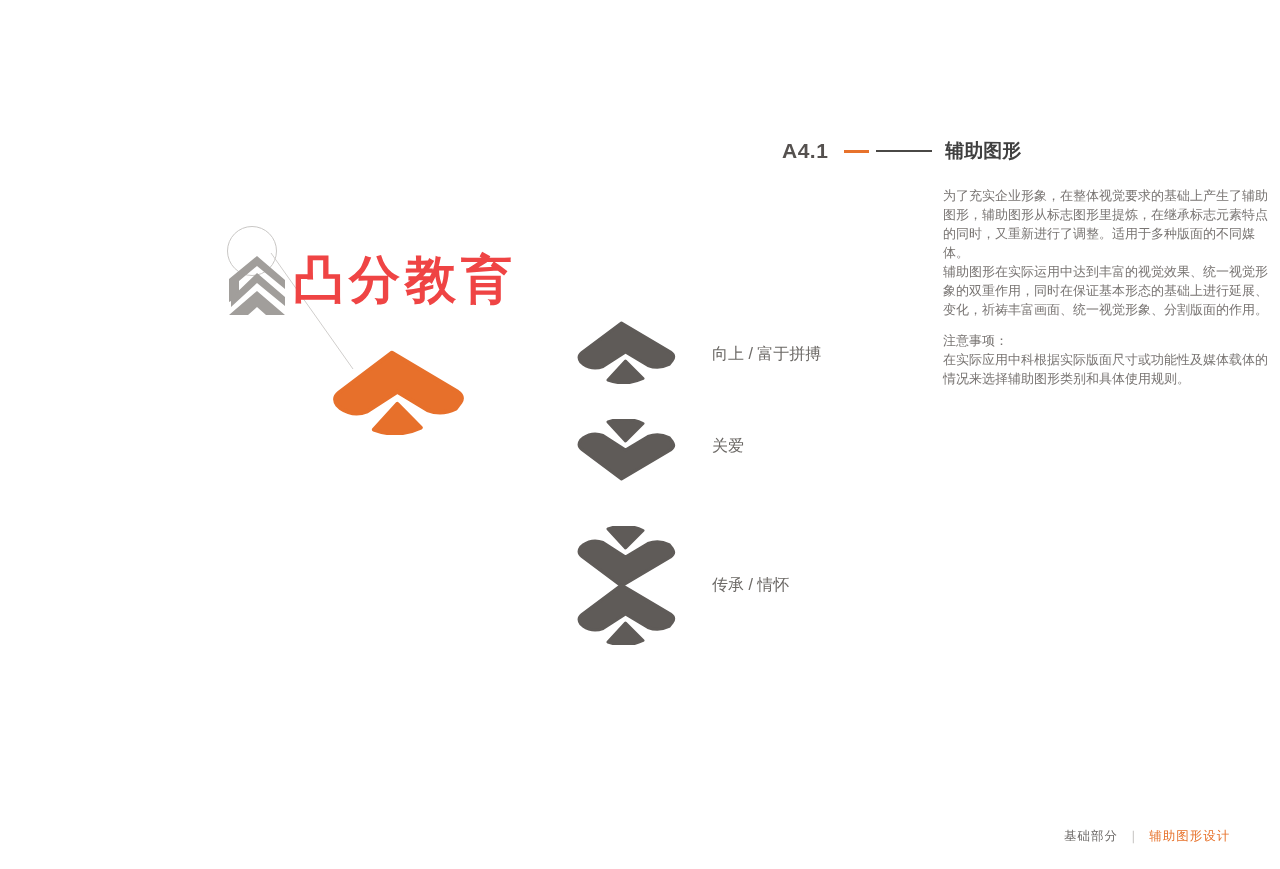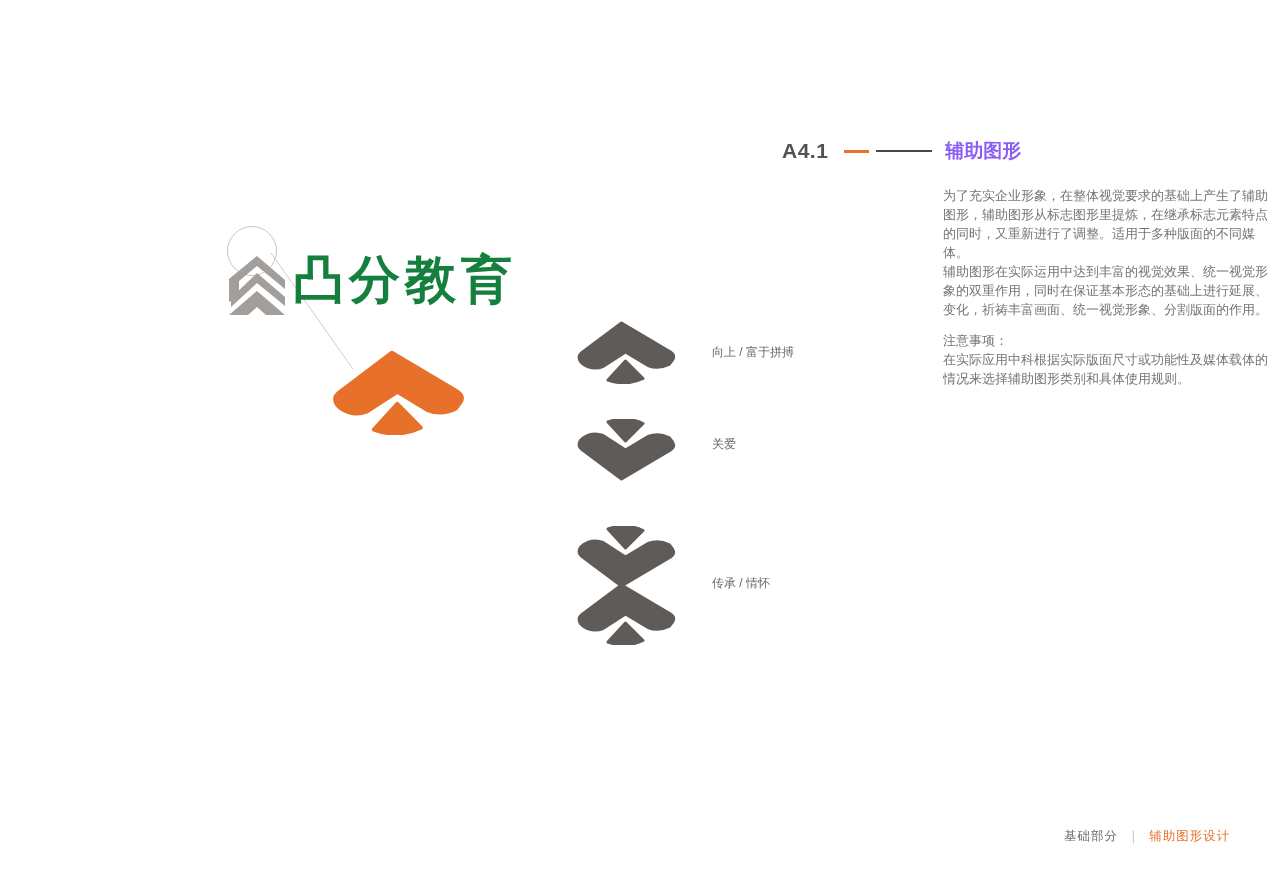--- a/index.html
+++ b/index.html
@@ -6,47 +6,47 @@
   .page {
     position:relative; width:1280px; height:869px; background:#ffffff;
     font-family:"Liberation Sans", sans-serif; overflow:hidden;
   }
 
   
   .section-header { position:absolute; left:782px; top:138px; display:flex; align-items:center; }
   .section-code { font-size:21px; font-weight:bold; color:#55514f; letter-spacing:.5px; }
   .dash-orange { width:25px; height:3px; background:#e7722b; margin-left:16px; }
   .dash-dark { width:56px; height:2px; background:#4a4846; margin-left:7px; }
-  .section-title { font-size:19px; font-weight:bold; color:#8b5cf6; margin:0 0 0 13px; }
+  .section-title { font-size:19px; font-weight:bold; color:#404040; margin:0 0 0 13px; }
 
   
   .intro { position:absolute; left:943px; top:186px; width:345px; font-size:13px; line-height:19px; color:#787472; }
   .intro p { margin:0; white-space:pre-line; }
   .notes-title { margin-top:12px !important; }
 
   
   .logo-circle { position:absolute; left:227px; top:226px; width:48px; height:48px;
                  border:1px solid #c9c7c5; border-radius:50%; }
   .connector { position:absolute; left:268px; top:250px; }
   .logo-mark { position:absolute; left:220px; top:253px; }
   .logo-zh { position:absolute; left:293px; top:246px; font-size:51px; font-weight:bold;
-             color:#15803d; letter-spacing:5px; white-space:nowrap; }
+             color:#ef4444; letter-spacing:5px; white-space:nowrap; }
   .logo-en { position:absolute; left:296px; top:301px; font-size:21px; color:#a7a4a1;
              letter-spacing:1.2px; white-space:nowrap; }
 
   
   .aux-orange { position:absolute; left:333px; top:350px; }
   .sym-1 { position:absolute; left:577px; top:321px; }
   .sym-2 { position:absolute; left:577px; top:419px; }
   .sym-3 { position:absolute; left:577px; top:526px; }
   .fill-orange { fill:#e7702b; stroke:#e7702b; }
   .fill-gray   { fill:#5f5b58; stroke:#5f5b58; }
   .fill-logo   { fill:#a19e9b; }
 
-  .sym-label { position:absolute; left:712px; font-size:12px; color:#6b6865; white-space:nowrap; }
+  .sym-label { position:absolute; left:712px; font-size:16px; color:#6b6865; white-space:nowrap; }
   .label-1 { top:344px; }
   .label-2 { top:436px; }
   .label-3 { top:575px; }
 
   
   .footer { position:absolute; left:1064px; top:828px; display:flex; align-items:center;
             font-size:12.5px; letter-spacing:1px; white-space:nowrap;justify-content:space-between; }
   .footer-section { color:#6e6b69; }
   .footer-sep { color:#b5b2af; margin:0 9px; }
   .footer-page { color:#e7722b; }

